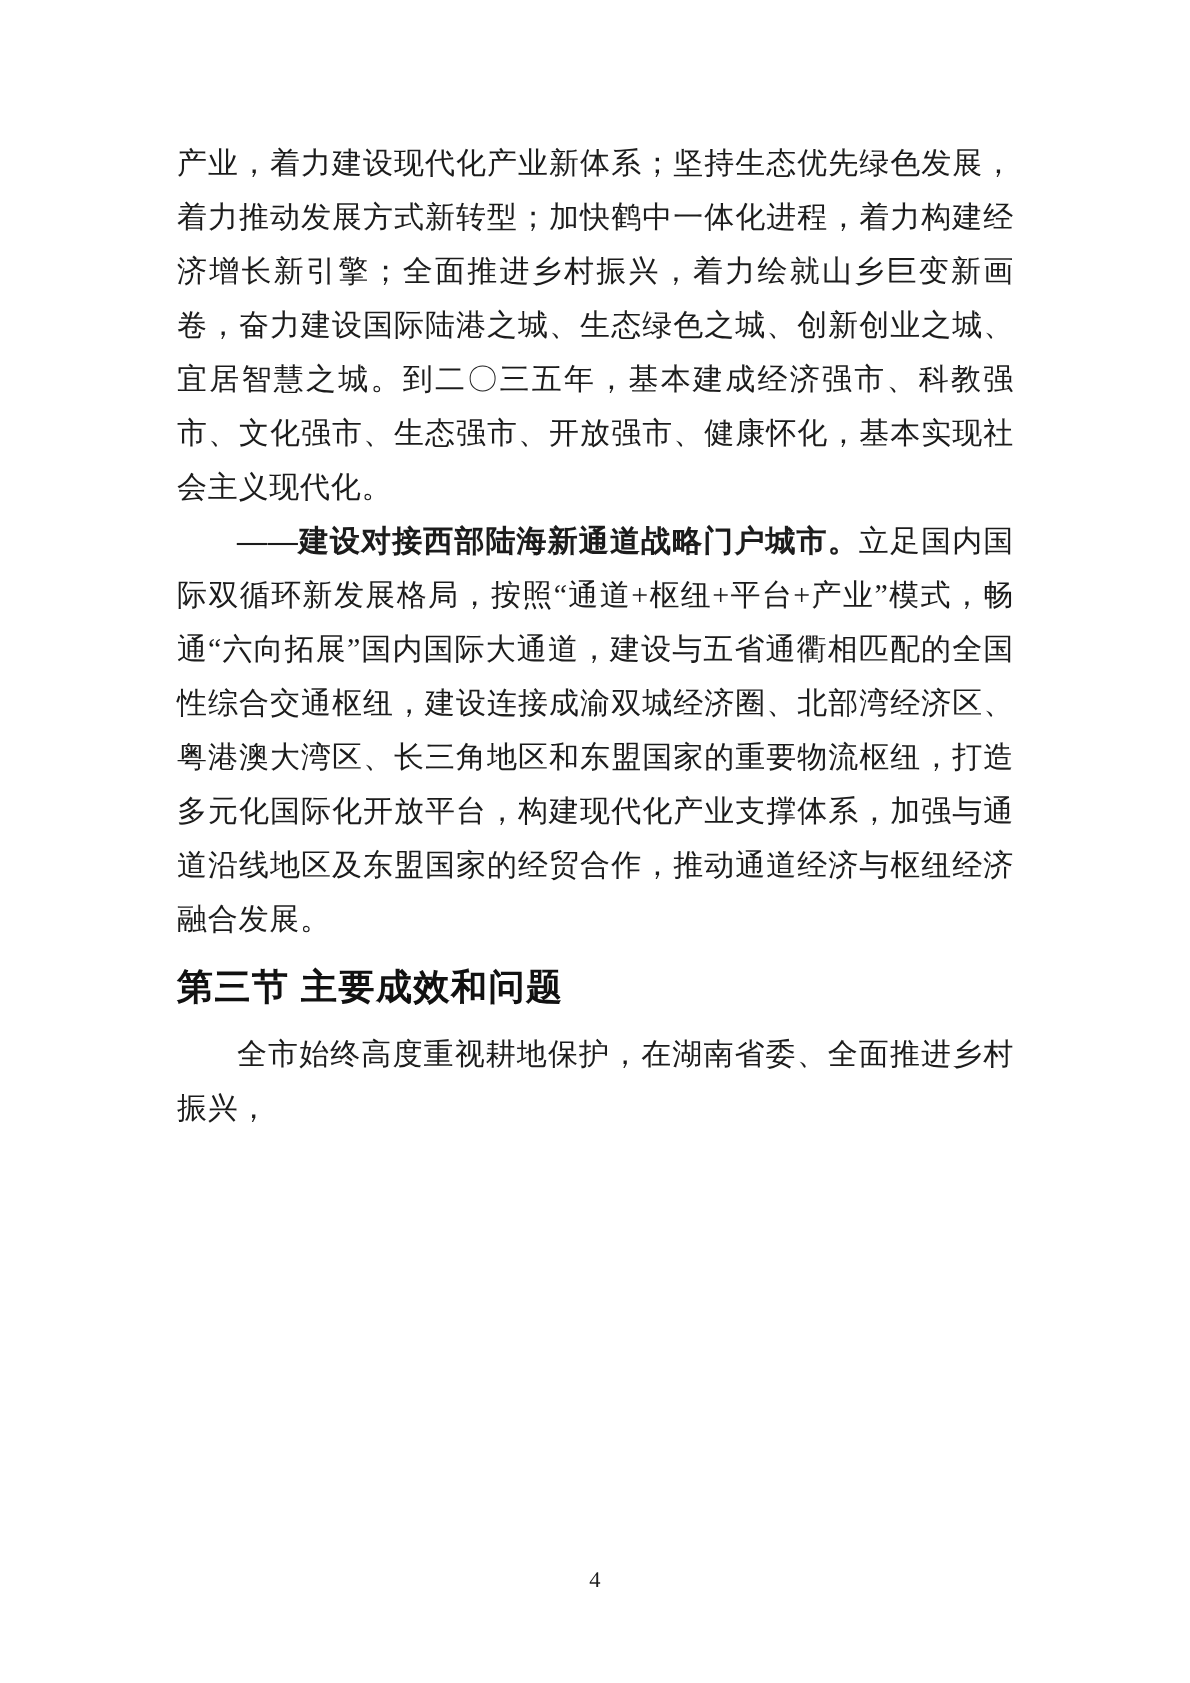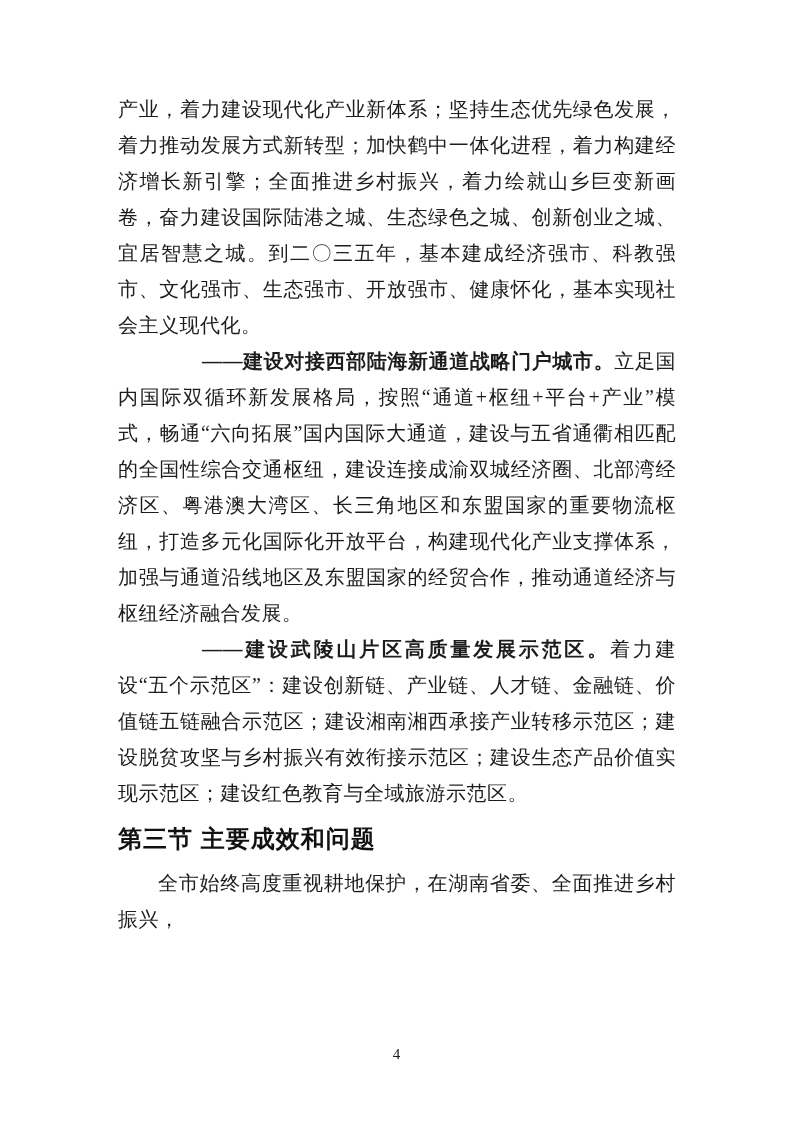--- a/index.html
+++ b/index.html
@@ -28,21 +28,20 @@
     line-height: 36px;
     text-align: justify;
     text-justify: inter-ideograph;
     letter-spacing: 0.5px;
   }
   .para.indent {
     text-indent: 2em;
   }
   .para .lead {
     font-weight: bold;
-    margin-left: 44px;
   }
   .section-heading {
     margin: 8px 0 6px 0;
     font-family: "Liberation Sans", "DejaVu Sans", sans-serif;
     font-size: 24px;
     font-weight: bold;
     line-height: 40px;
     text-align: left;
     letter-spacing: 1px;
     color: #111111;
@@ -62,21 +61,20 @@
 <body>
 
 <div class="page">
   <div class="content">
 
     <p class="para">产业，着力建设现代化产业新体系；坚持生态优先绿色发展，着力推动发展方式新转型；加快鹤中一体化进程，着力构建经济增长新引擎；全面推进乡村振兴，着力绘就山乡巨变新画卷，奋力建设国际陆港之城、生态绿色之城、创新创业之城、宜居智慧之城。到二〇三五年，基本建成经济强市、科教强市、文化强市、生态强市、开放强市、健康怀化，基本实现社会主义现代化。</p>
 
     <p class="para indent"><span class="lead">——建设对接西部陆海新通道战略门户城市。</span><span>立足国内国际双循环新发展格局，按照“通道+枢纽+平台+产业”模式，畅通“六向拓展”国内国际大通道，建设与五省通衢相匹配的全国性综合交通枢纽，建设连接成渝双城经济圈、北部湾经济区、粤港澳大湾区、长三角地区和东盟国家的重要物流枢纽，打造多元化国际化开放平台，构建现代化产业支撑体系，加强与通道沿线地区及东盟国家的经贸合作，推动通道经济与枢纽经济融合发展。</span></p>
 
 
-    <p class="para indent"><span class="lead">——建设武陵山片区高质量发展示范区。</span><span>着力建设“五个示范区”：建设创新链、产业链、人才链、金融链、价值链五链融合示范区；建设湘南湘西承接产业转移示范区；建设脱贫攻坚与乡村振兴有效衔接示范区；建设生态产品价值实现示范区；建设红色教育与全域旅游示范区。</span></p>
 
     <h2 class="section-heading">第三节 主要成效和问题</h2>
 
     <p class="para indent">全市始终高度重视耕地保护，在湖南省委、全面推进乡村振兴，</p>
 
   </div>
 
   <div class="page-number">4</div>
 </div>
 

